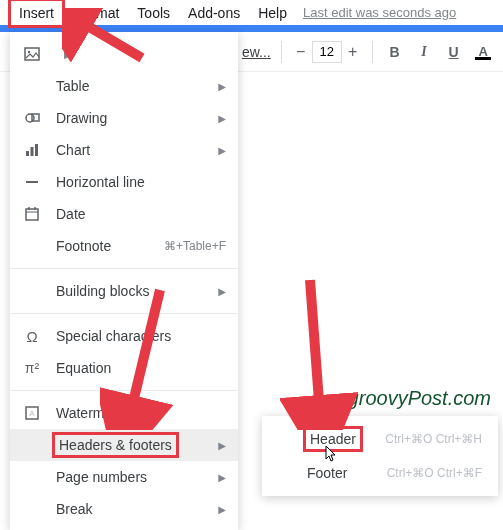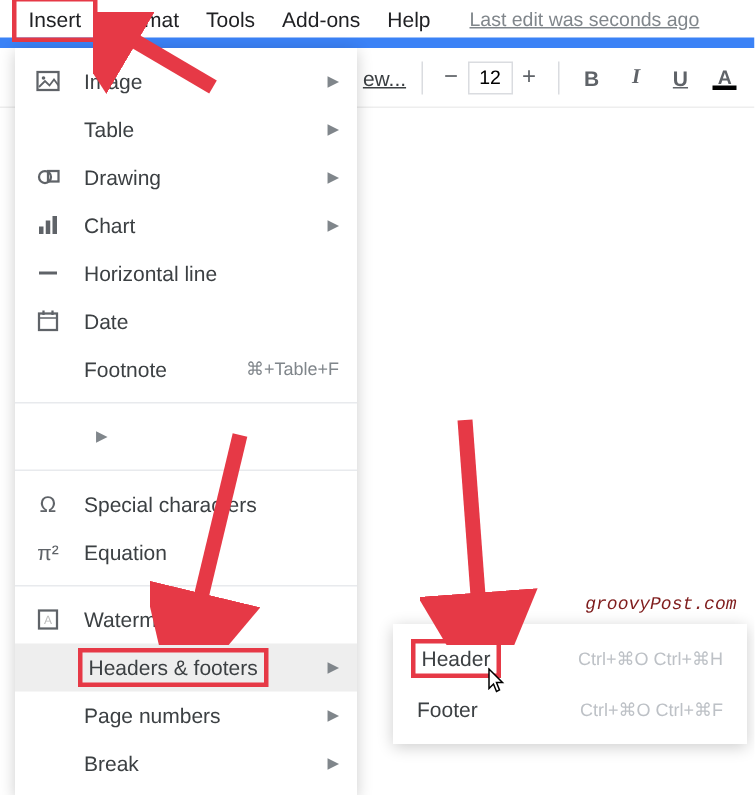--- a/index.html
+++ b/index.html
@@ -1,21 +1,21 @@
 <!DOCTYPE html>
 <html><head>
 <meta charset="utf-8">
 <style>
   * { box-sizing: border-box; margin: 0; padding: 0; }
   body { font-family: Arial, sans-serif; font-size: 14px; color: #3c4043; background: #fff; width: 503px; height: 530px; position: relative; overflow: hidden; }
   
   .menubar { display: flex; align-items: center; height: 32px; padding: 0 8px; border-bottom: 7px solid #3b82f6; font-size: 14px; gap: 2px; }
   .menubar-item { padding: 4px 8px; cursor: pointer; color: #202124; }
   .menubar-item.active { border: 3px solid #e63946; }
-  .last-edit { color: #80868b; text-decoration: underline; margin-left: 16px; font-size: 13px; }
+  .last-edit { color: #80868b; text-decoration: underline; margin-left: 6px; font-size: 13px; }
   
   .toolbar { display: flex; align-items: center; height: 40px; padding: 0 8px; border-bottom: 1px solid #eee; gap: 6px; }
   .toolbar-gap { width: 232px; }
   .toolbar-sep { width: 1px; height: 22px; background: #dadce0; margin: 0 4px; }
   .toolbar-text { font-size: 14px; color: #3c4043; text-decoration: underline; }
   .font-size-box { display: flex; align-items: center; gap: 2px; }
   .fs-btn { width: 18px; height: 18px; display: flex; align-items: center; justify-content: center; font-size: 16px; color: #5f6368; cursor: pointer; }
   .fs-input { width: 30px; height: 22px; border: 1px solid #dadce0; text-align: center; font-size: 13px; }
   .tool-btn { width: 24px; height: 24px; display: flex; align-items: center; justify-content: center; color: #5f6368; cursor: pointer; font-weight: bold; }
   .italic { font-style: italic; font-family: serif; }
@@ -28,27 +28,27 @@
   .menu-item.highlighted { background: #eeeeee; }
   .menu-icon { width: 20px; height: 20px; margin-right: 14px; display: flex; align-items: center; justify-content: center; color: #5f6368; flex-shrink: 0; }
   .menu-label { flex: 1; }
   .menu-shortcut { color: #80868b; font-size: 12px; }
   .menu-arrow { color: #80868b; font-size: 10px; margin-left: 8px; }
   .menu-sep { height: 1px; background: #e8eaed; margin: 6px 0; }
   .red-box { border: 3px solid #e63946; padding: 2px 4px; margin: -2px -4px; }
   
   .submenu { position: absolute; top: 416px; left: 262px; width: 236px; background: #fff; box-shadow: 0 2px 10px rgba(0,0,0,0.2); padding: 6px 0; z-index: 15; }
   .sub-item { display: flex; align-items: center; height: 34px; padding: 0 16px; cursor: pointer; font-size: 14px; color: #3c4043; }
-  .sub-label { flex: 1; }
+  .sub-label { flex: 1; margin-left: 29px; }
   .sub-shortcut { color: #bdc1c6; font-size: 12px; }
   
   .arrow { position: absolute; z-index: 20; pointer-events: none; }
   .arrow svg { display: block; }
   
-  .watermark { position: absolute; right: 12px; bottom: 120px; font-family: Liberation Mono, monospace; font-size: 12px; color: #7f1d1d; font-style: italic; z-index: 5; }
+  .watermark { position: absolute; right: 12px; bottom: 120px; font-family: Liberation Sans, sans-serif; font-size: 20px; color: #14532d; font-style: italic; z-index: 5; }
   
   .cursor-ptr { position: absolute; z-index: 30; }
 </style>
 </head>
 <body>
 
 <div class="menubar">
   <div class="menubar-item active">Insert</div>
   <div class="menubar-item">Format</div>
   <div class="menubar-item">Tools</div>
@@ -77,21 +77,20 @@
 
 <div class="dropdown">
   <div class="menu-item">
     <span class="menu-icon">
         <svg width="16" height="16" viewBox="0 0 16 16">
           <rect x="1" y="2" width="14" height="12" fill="none" stroke="#5f6368" stroke-width="1.5"></rect>
           <circle cx="5" cy="6" r="1.2" fill="#5f6368"></circle>
           <path d="M2 12 L6 8 L9 11 L12 7 L15 11" fill="none" stroke="#5f6368" stroke-width="1.2"></path>
         </svg>
       </span>
-    <span class="menu-label">Image</span>
     <span class="menu-arrow">▶</span>
   </div>
   <div class="menu-item">
     <span class="menu-icon"></span>
     <span class="menu-label">Table</span>
     <span class="menu-arrow">▶</span>
   </div>
   <div class="menu-item">
     <span class="menu-icon">
         <svg width="16" height="16" viewBox="0 0 16 16">
@@ -133,20 +132,21 @@
     <span class="menu-label">Date</span>
   </div>
   <div class="menu-item">
     <span class="menu-icon"></span>
     <span class="menu-label">Footnote</span>
     <span class="menu-shortcut">⌘+Table+F</span>
   </div>
   <div class="menu-sep"></div>
   <div class="menu-item">
     <span class="menu-icon"></span>
+    <span class="menu-label">Building blocks</span>
     <span class="menu-arrow">▶</span>
   </div>
   <div class="menu-sep"></div>
   <div class="menu-item">
     <span class="menu-icon">
         <span style="font-size:15px">Ω</span>
       </span>
     <span class="menu-label">Special characters</span>
   </div>
   <div class="menu-item">

